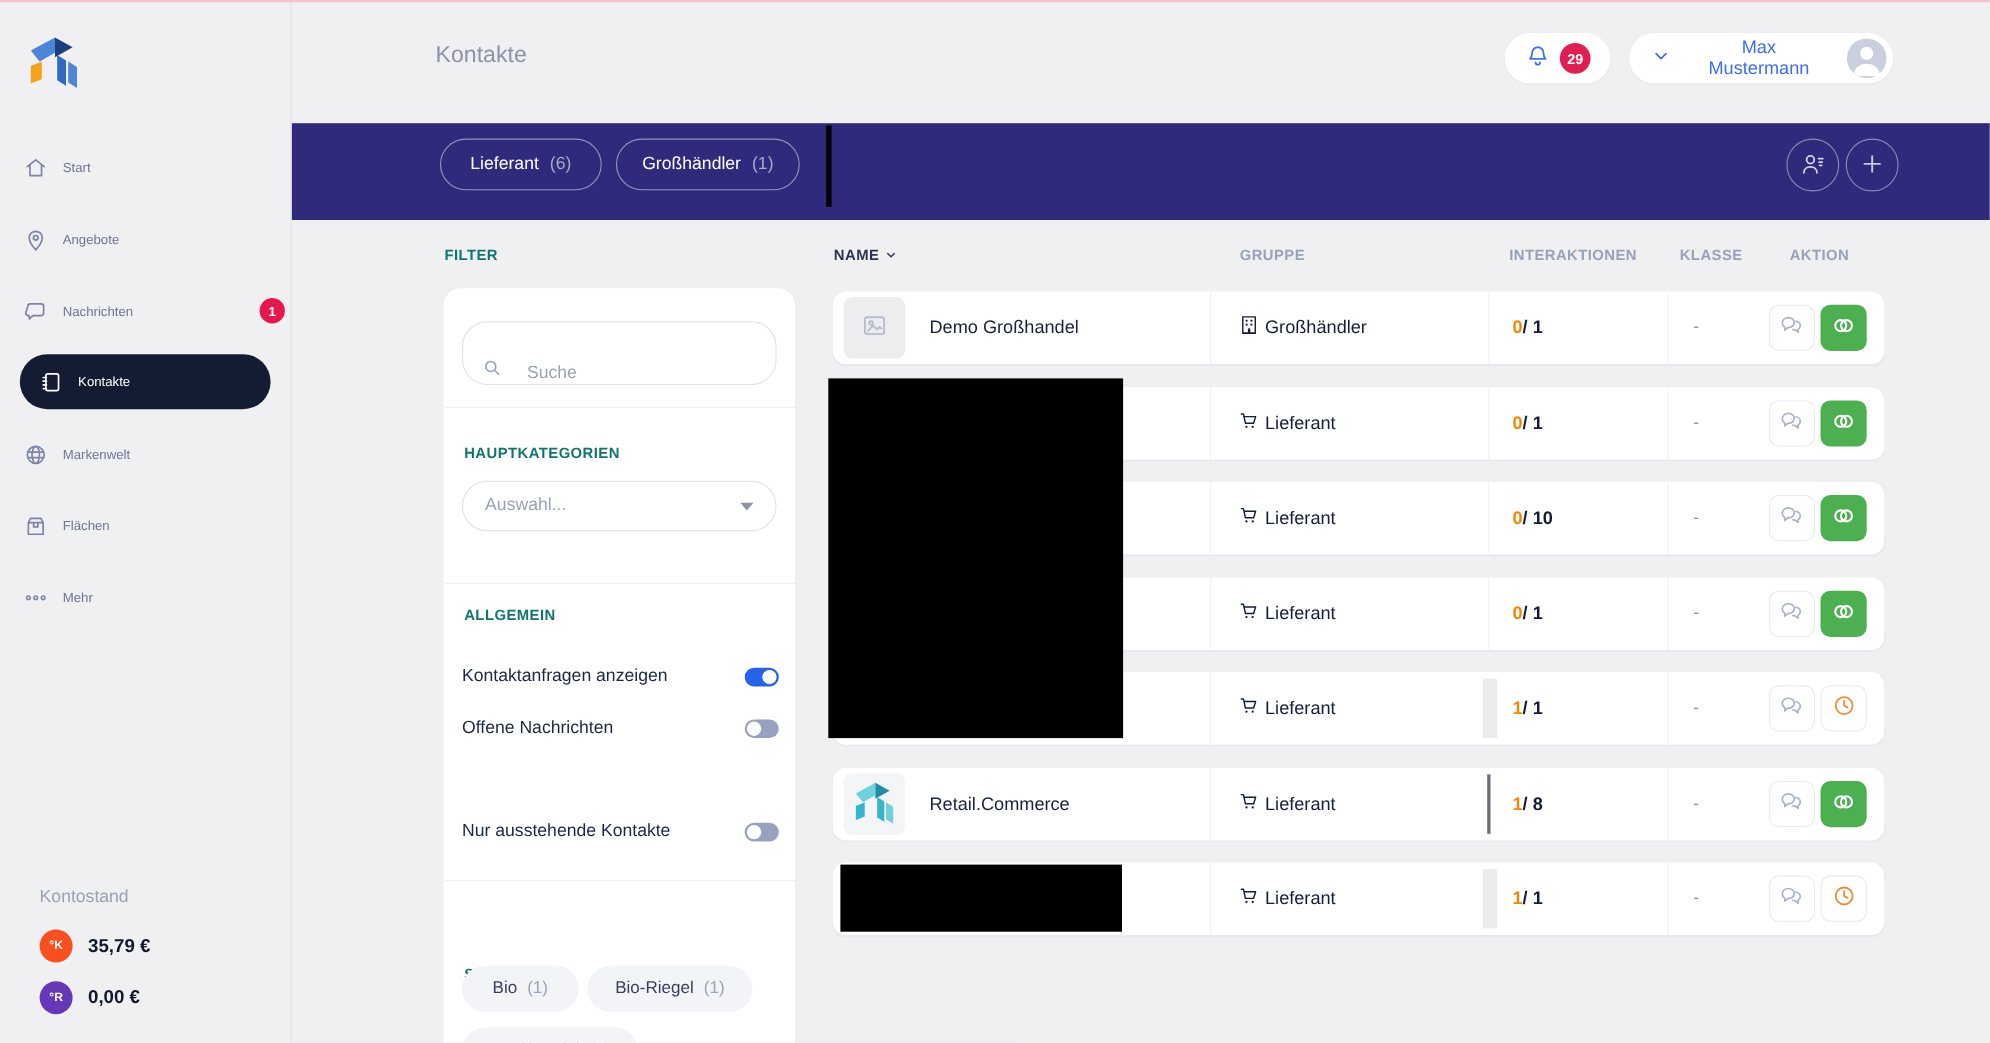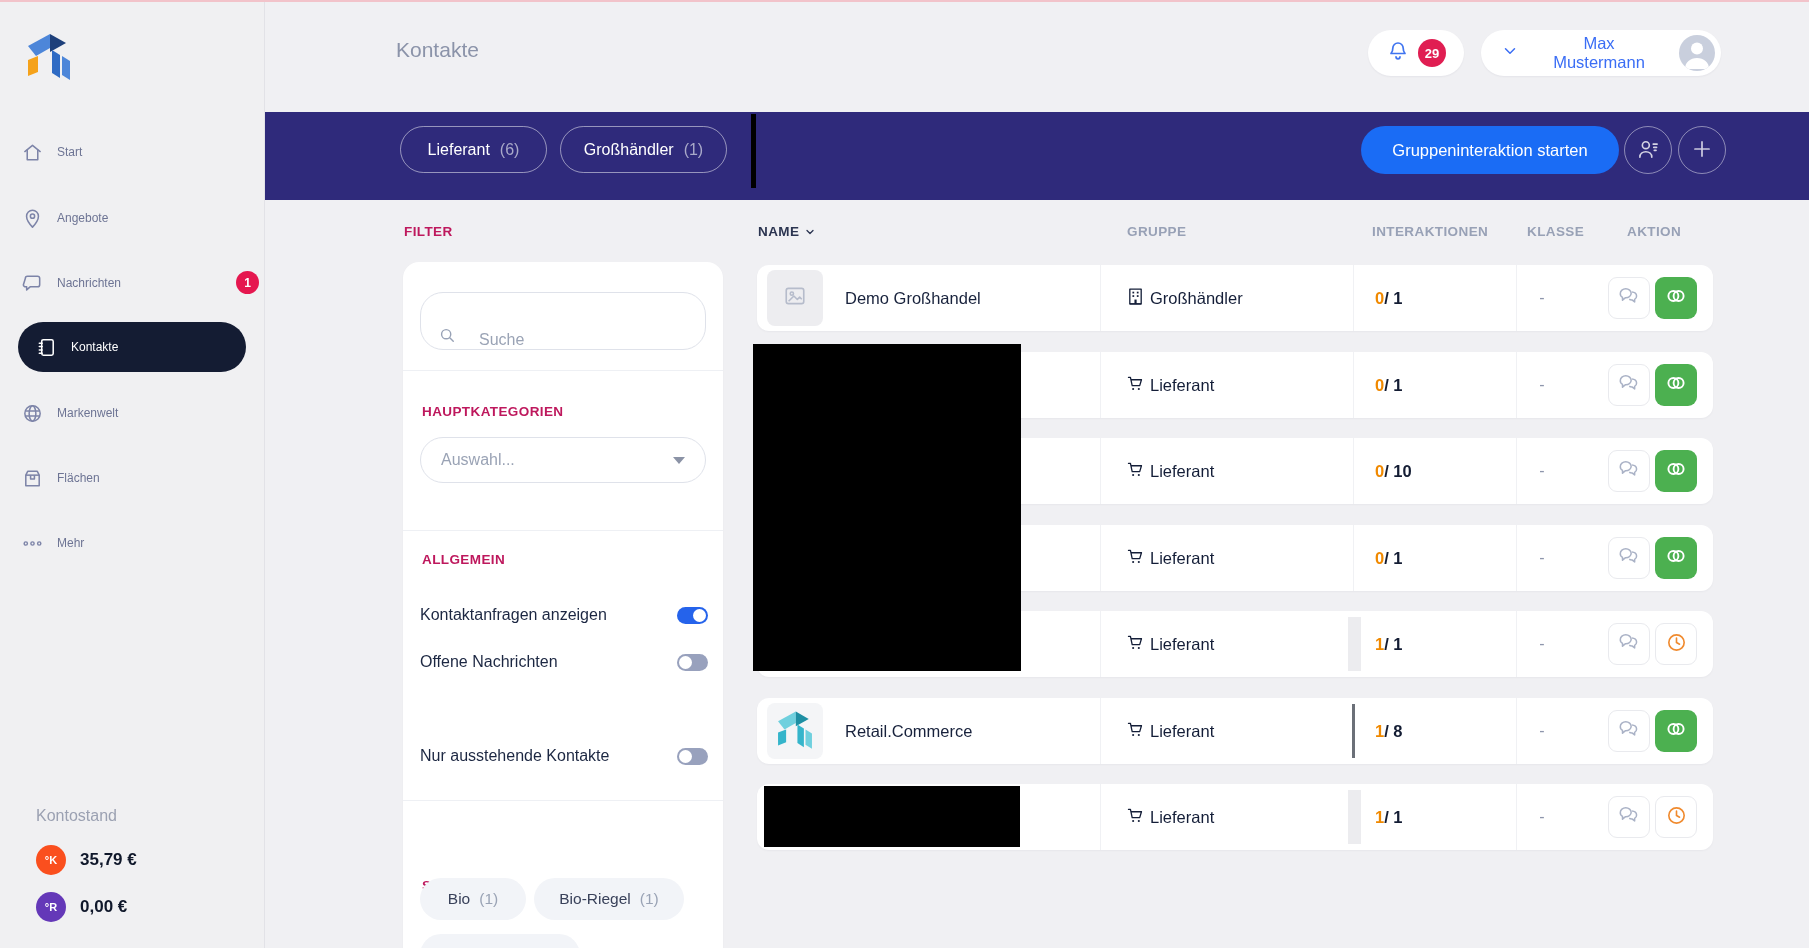--- a/index.html
+++ b/index.html
@@ -33,21 +33,21 @@
 
   
   .toolbar { position:absolute; left:265px; top:112px; width:1544px; height:88px; background:#2f2a7b; z-index:5; }
   .chip { position:absolute; top:14px; height:47px; border:1px solid rgba(255,255,255,.5); border-radius:24px; display:flex; align-items:center; justify-content:center; gap:10px; color:#fff; font-size:16px; cursor:pointer; }
   .chip .count { color:#a9a9c9; }
   .redaction-bar { position:absolute; left:486px; top:2px; width:5px; height:74px; background:#000; }
   .primary-btn { position:absolute; left:1096px; top:14px; width:258px; height:48px; background:#1a6cf5; border:none; border-radius:24px; color:#fff; font-size:16.5px; font-family:inherit; cursor:pointer; }
   .circle-btn { position:absolute; top:14px; width:48px; height:48px; border-radius:50%; border:1px solid rgba(255,255,255,.45); display:flex; align-items:center; justify-content:center; cursor:pointer; background:transparent; }
 
   
-  .section-label { font-size:13.5px; font-weight:bold; letter-spacing:.4px; color:#be185d; }
+  .section-label { font-size:13.5px; font-weight:bold; letter-spacing:.4px; color:#0f766e; }
   .filter-title { position:absolute; left:404px; top:224px; }
   .filter-card { position:absolute; left:403px; top:262px; width:320px; height:760px; background:#fff; border-radius:16px; box-shadow:0 1px 2px rgba(20,28,51,.04); }
   .search-box { position:absolute; left:17px; top:30px; width:286px; height:58px; border:1px solid #dfe2ea; border-radius:23px; display:flex; align-items:flex-end; padding:0 16px; gap:22px; }
   .search-box input { border:none; outline:none; font-size:16px; color:#39415a; width:100%; font-family:inherit; background:transparent; }
   .search-box input::placeholder { color:#9aa3b5; }
   .card-divider { position:absolute; left:0; width:320px; height:1px; background:#eef0f4; }
   .hk-label { position:absolute; left:19px; top:142px; }
   .select-box { position:absolute; left:17px; top:175px; width:286px; height:46px; border:1px solid #dfe2ea; border-radius:23px; display:flex; align-items:center; padding:0 20px; color:#9aa3b5; font-size:16px; cursor:pointer; }
   .select-box .caret { margin-left:auto; width:0; height:0; border-left:6px solid transparent; border-right:6px solid transparent; border-top:7px solid #8b93a6; }
   .ag-label { position:absolute; left:19px; top:290px; }
@@ -216,21 +216,20 @@
   <div class="toolbar">
     <div class="chip" style="left:135px; width:147px;">
       <span>Lieferant</span>
       <span class="count">(6)</span>
     </div>
     <div class="chip" style="left:295px; width:167px;">
       <span>Großhändler</span>
       <span class="count">(1)</span>
     </div>
     <div class="redaction-bar"></div>
-    <button class="primary-btn">Gruppeninteraktion starten</button>
     <button class="circle-btn" style="left:1359px">
       <span>
         <svg width="26" height="26" viewBox="0 0 24 24" fill="none" stroke="rgba(255,255,255,0.8)" stroke-width="1.5" stroke-linecap="round">
             <circle cx="10" cy="8.5" r="3.2"></circle>
             <path d="M4.5 19.5 c0-3.2 2.5-5 5.5-5 s5.5 1.8 5.5 5"></path>
             <path d="M16.8 7.5 h3.6 M17.3 10.5 h2.6 M17.8 13.3 h1.6"></path>
           </svg>
       </span>
     </button>
     <button class="circle-btn" style="left:1413px">

